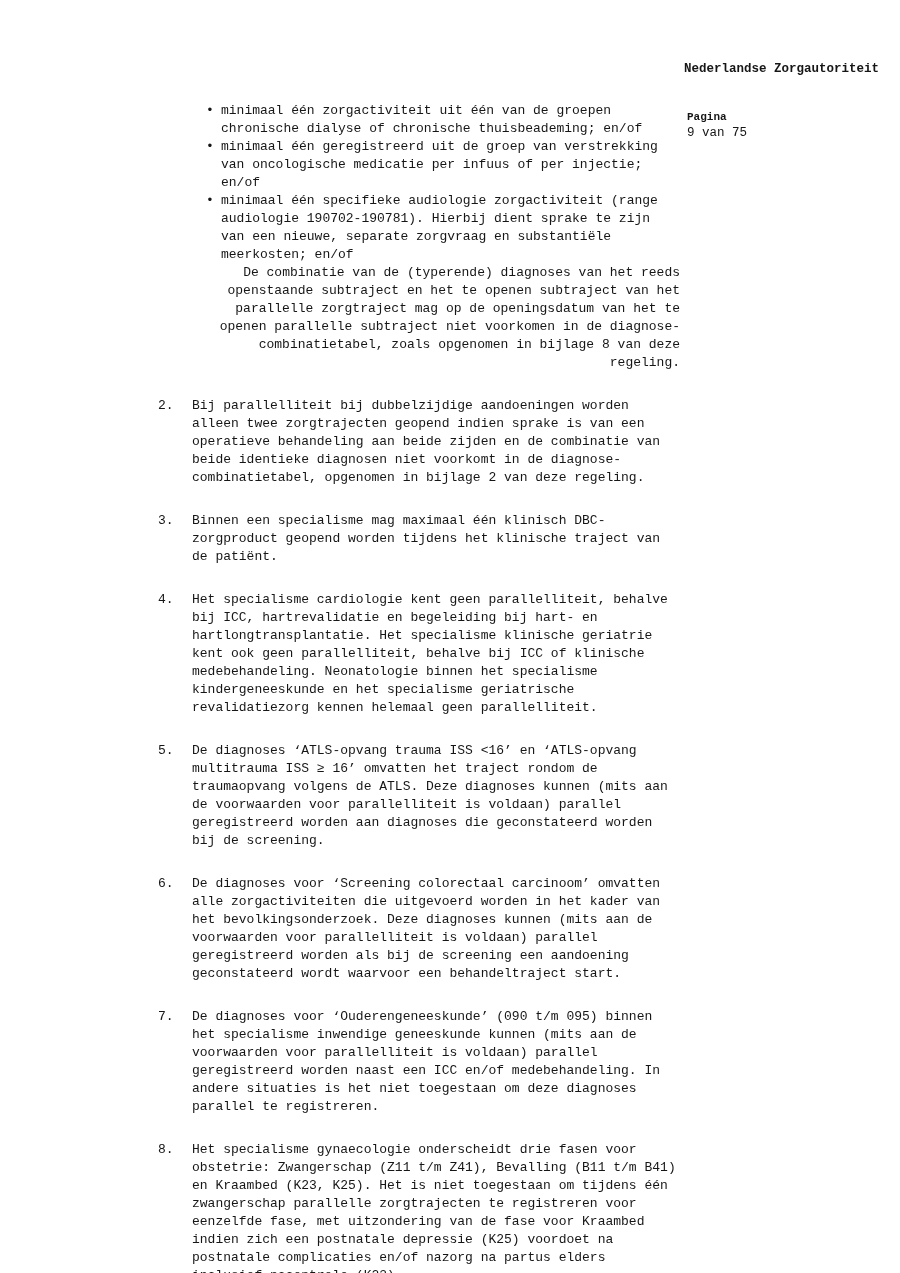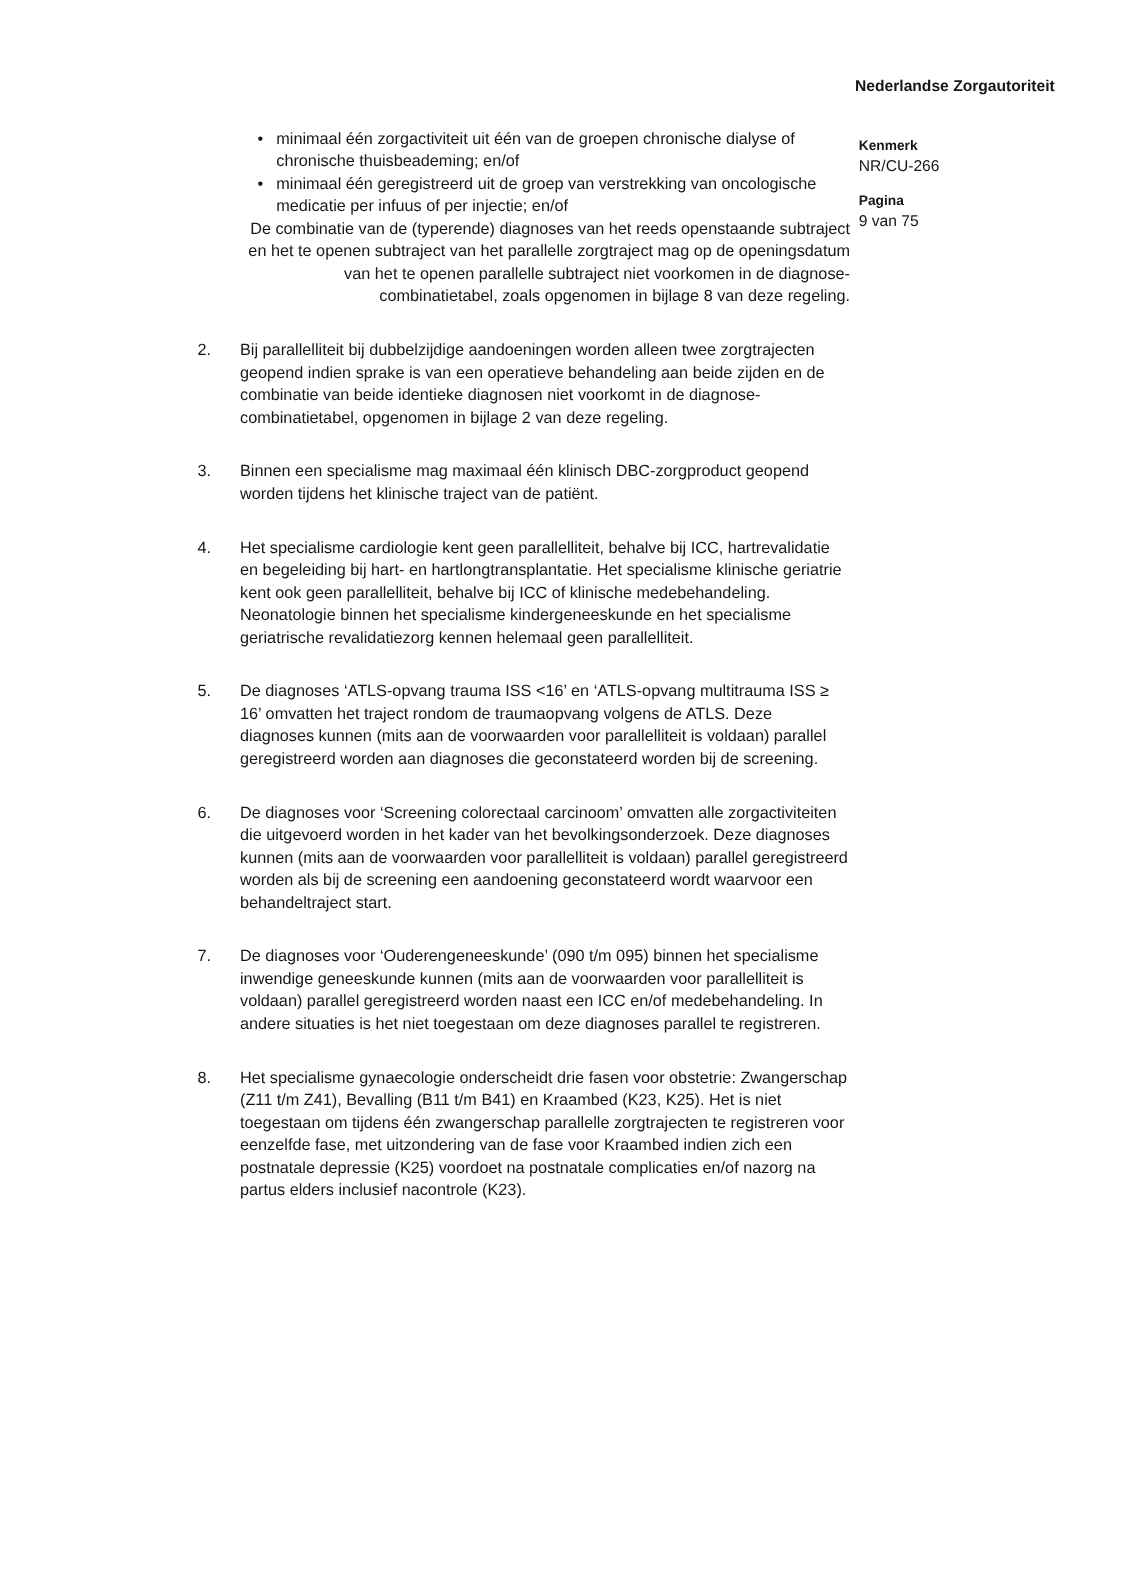--- a/index.html
+++ b/index.html
@@ -5,21 +5,21 @@
   html, body {
     margin: 0;
     padding: 0;
     background: #ffffff;
   }
   .page {
     position: relative;
     width: 900px;
     height: 1273px;
     background: #ffffff;
-    font-family: Liberation Sans, sans-serif;
+    font-family: Liberation Mono, monospace;
     color: #161616;
     overflow: hidden;
   }
   .org-header {
     position: absolute;
     left: 684px;
     top: 62px;
     font-size: 12.5px;
     font-weight: bold;
     white-space: nowrap;
@@ -82,34 +82,31 @@
 </style>
 </head>
 <body>
 
 <div class="page">
 
   <div class="org-header">Nederlandse Zorgautoriteit</div>
 
   <div class="meta-panel">
     <div class="meta-block">
-      <div class="meta-label">Kenmerk</div>
-      <div class="meta-value">NR/CU-266</div>
-    </div>
-    <div class="meta-block">
       <div class="meta-label">Pagina</div>
       <div class="meta-value">9 van 75</div>
     </div>
   </div>
 
   <div class="content">
 
     <ul class="bullets">
       <li>minimaal één zorgactiviteit uit één van de groepen chronische dialyse of chronische thuisbeademing; en/of</li>
       <li>minimaal één geregistreerd uit de groep van verstrekking van oncologische medicatie per infuus of per injectie; en/of</li>
+      <li>minimaal één specifieke audiologie zorgactiviteit (range audiologie 190702-190781). Hierbij dient sprake te zijn van een nieuwe, separate zorgvraag en substantiële meerkosten; en/of</li>
     </ul>
 
     <p class="closing-paragraph">De combinatie van de (typerende) diagnoses van het reeds openstaande subtraject en het te openen subtraject van het parallelle zorgtraject mag op de openingsdatum van het te openen parallelle subtraject niet voorkomen in de diagnose-combinatietabel, zoals opgenomen in bijlage 8 van deze regeling.</p>
 
     <div class="numbered-item">
       <span class="num">2.</span>
       <div class="item-text">Bij parallelliteit bij dubbelzijdige aandoeningen worden alleen twee zorgtrajecten geopend indien sprake is van een operatieve behandeling aan beide zijden en de combinatie van beide identieke diagnosen niet voorkomt in de diagnose-combinatietabel, opgenomen in bijlage 2 van deze regeling.</div>
     </div>
 
     <div class="numbered-item">

